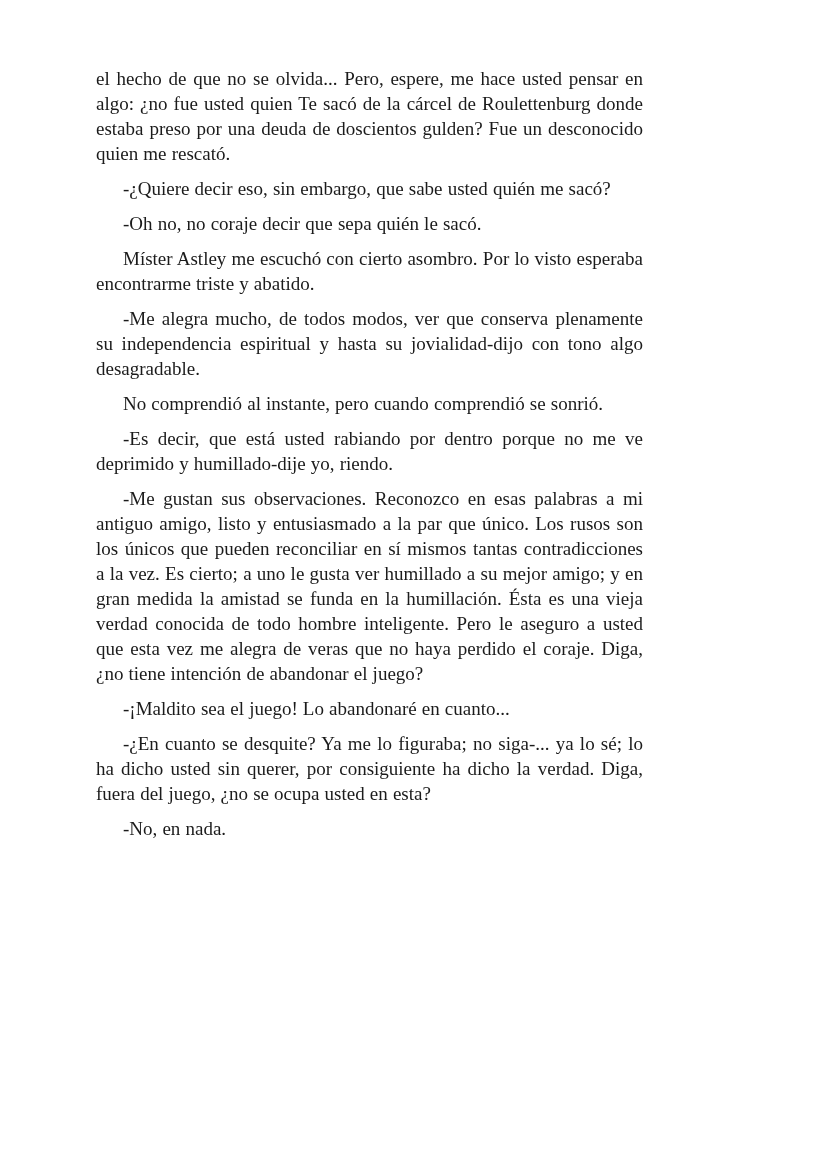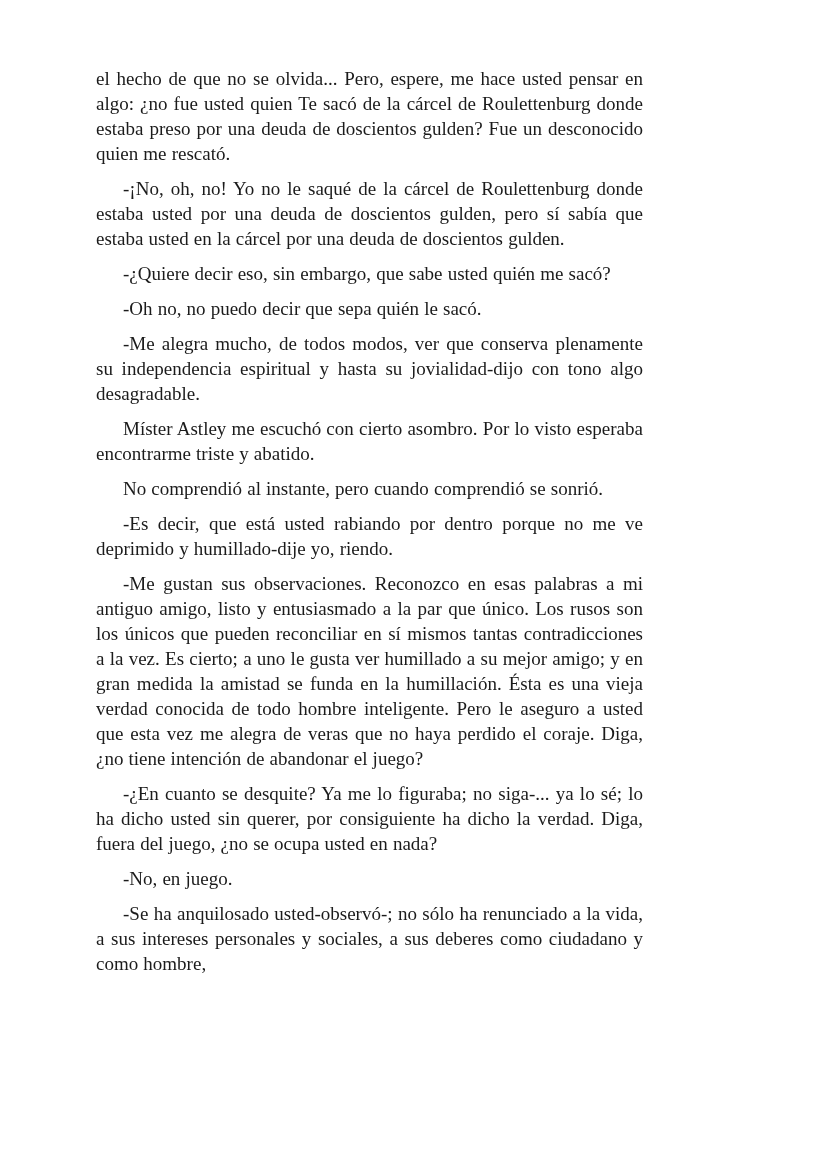--- a/index.html
+++ b/index.html
@@ -31,24 +31,23 @@
   }
   .page p.no-indent {
     text-indent: 0;
   }
 </style>
 </head>
 <body>
 
 <div class="page">
   <p class="no-indent">el hecho de que no se olvida... Pero, espere, me hace usted pensar en algo: ¿no fue usted quien Te sacó de la cárcel de Roulettenburg donde estaba preso por una deuda de doscientos gulden? Fue un desconocido quien me rescató.</p>
-  <p>-¡No, oh, no! Yo no le saqué de la cárcel de Roulettenburg donde estaba usted por una deuda de doscientos gulden, pero sí sabía que estaba usted en la cárcel por una deuda de doscientos gulden.</p>
   <p>-¿Quiere decir eso, sin embargo, que sabe usted quién me sacó?</p>
-  <p>-Oh no, no puedo decir que sepa quién le sacó.</p>
+  <p>-Oh no, no coraje decir que sepa quién le sacó.</p>
+  <p>Míster Astley me escuchó con cierto asombro. Por lo visto esperaba encontrarme triste y abatido.</p>
   <p>-Me alegra mucho, de todos modos, ver que conserva plenamente su independencia espiritual y hasta su jovialidad-dijo con tono algo desagradable.</p>
-  <p>Míster Astley me escuchó con cierto asombro. Por lo visto esperaba encontrarme triste y abatido.</p>
   <p>No comprendió al instante, pero cuando comprendió se sonrió.</p>
   <p>-Es decir, que está usted rabiando por dentro porque no me ve deprimido y humillado-dije yo, riendo.</p>
   <p>-Me gustan sus observaciones. Reconozco en esas palabras a mi antiguo amigo, listo y entusiasmado a la par que único. Los rusos son los únicos que pueden reconciliar en sí mismos tantas contradicciones a la vez. Es cierto; a uno le gusta ver humillado a su mejor amigo; y en gran medida la amistad se funda en la humillación. Ésta es una vieja verdad conocida de todo hombre inteligente. Pero le aseguro a usted que esta vez me alegra de veras que no haya perdido el coraje. Diga, ¿no tiene intención de abandonar el juego?</p>
-  <p>-¿En cuanto se desquite? Ya me lo figuraba; no siga-... ya lo sé; lo ha dicho usted sin querer, por consiguiente ha dicho la verdad. Diga, fuera del juego, ¿no se ocupa usted en nada?</p>
-  <p>-No, en juego.</p>
-  <p>-Se ha anquilosado usted-observó-; no sólo ha renunciado a la vida, a sus intereses personales y sociales, a sus deberes como ciudadano y como hombre,</p>
+  <p>-¡Maldito sea el juego! Lo abandonaré en cuanto...</p>
+  <p>-¿En cuanto se desquite? Ya me lo figuraba; no siga-... ya lo sé; lo ha dicho usted sin querer, por consiguiente ha dicho la verdad. Diga, fuera del juego, ¿no se ocupa usted en esta?</p>
+  <p>-No, en nada.</p>
 </div>
 
 </body></html>

